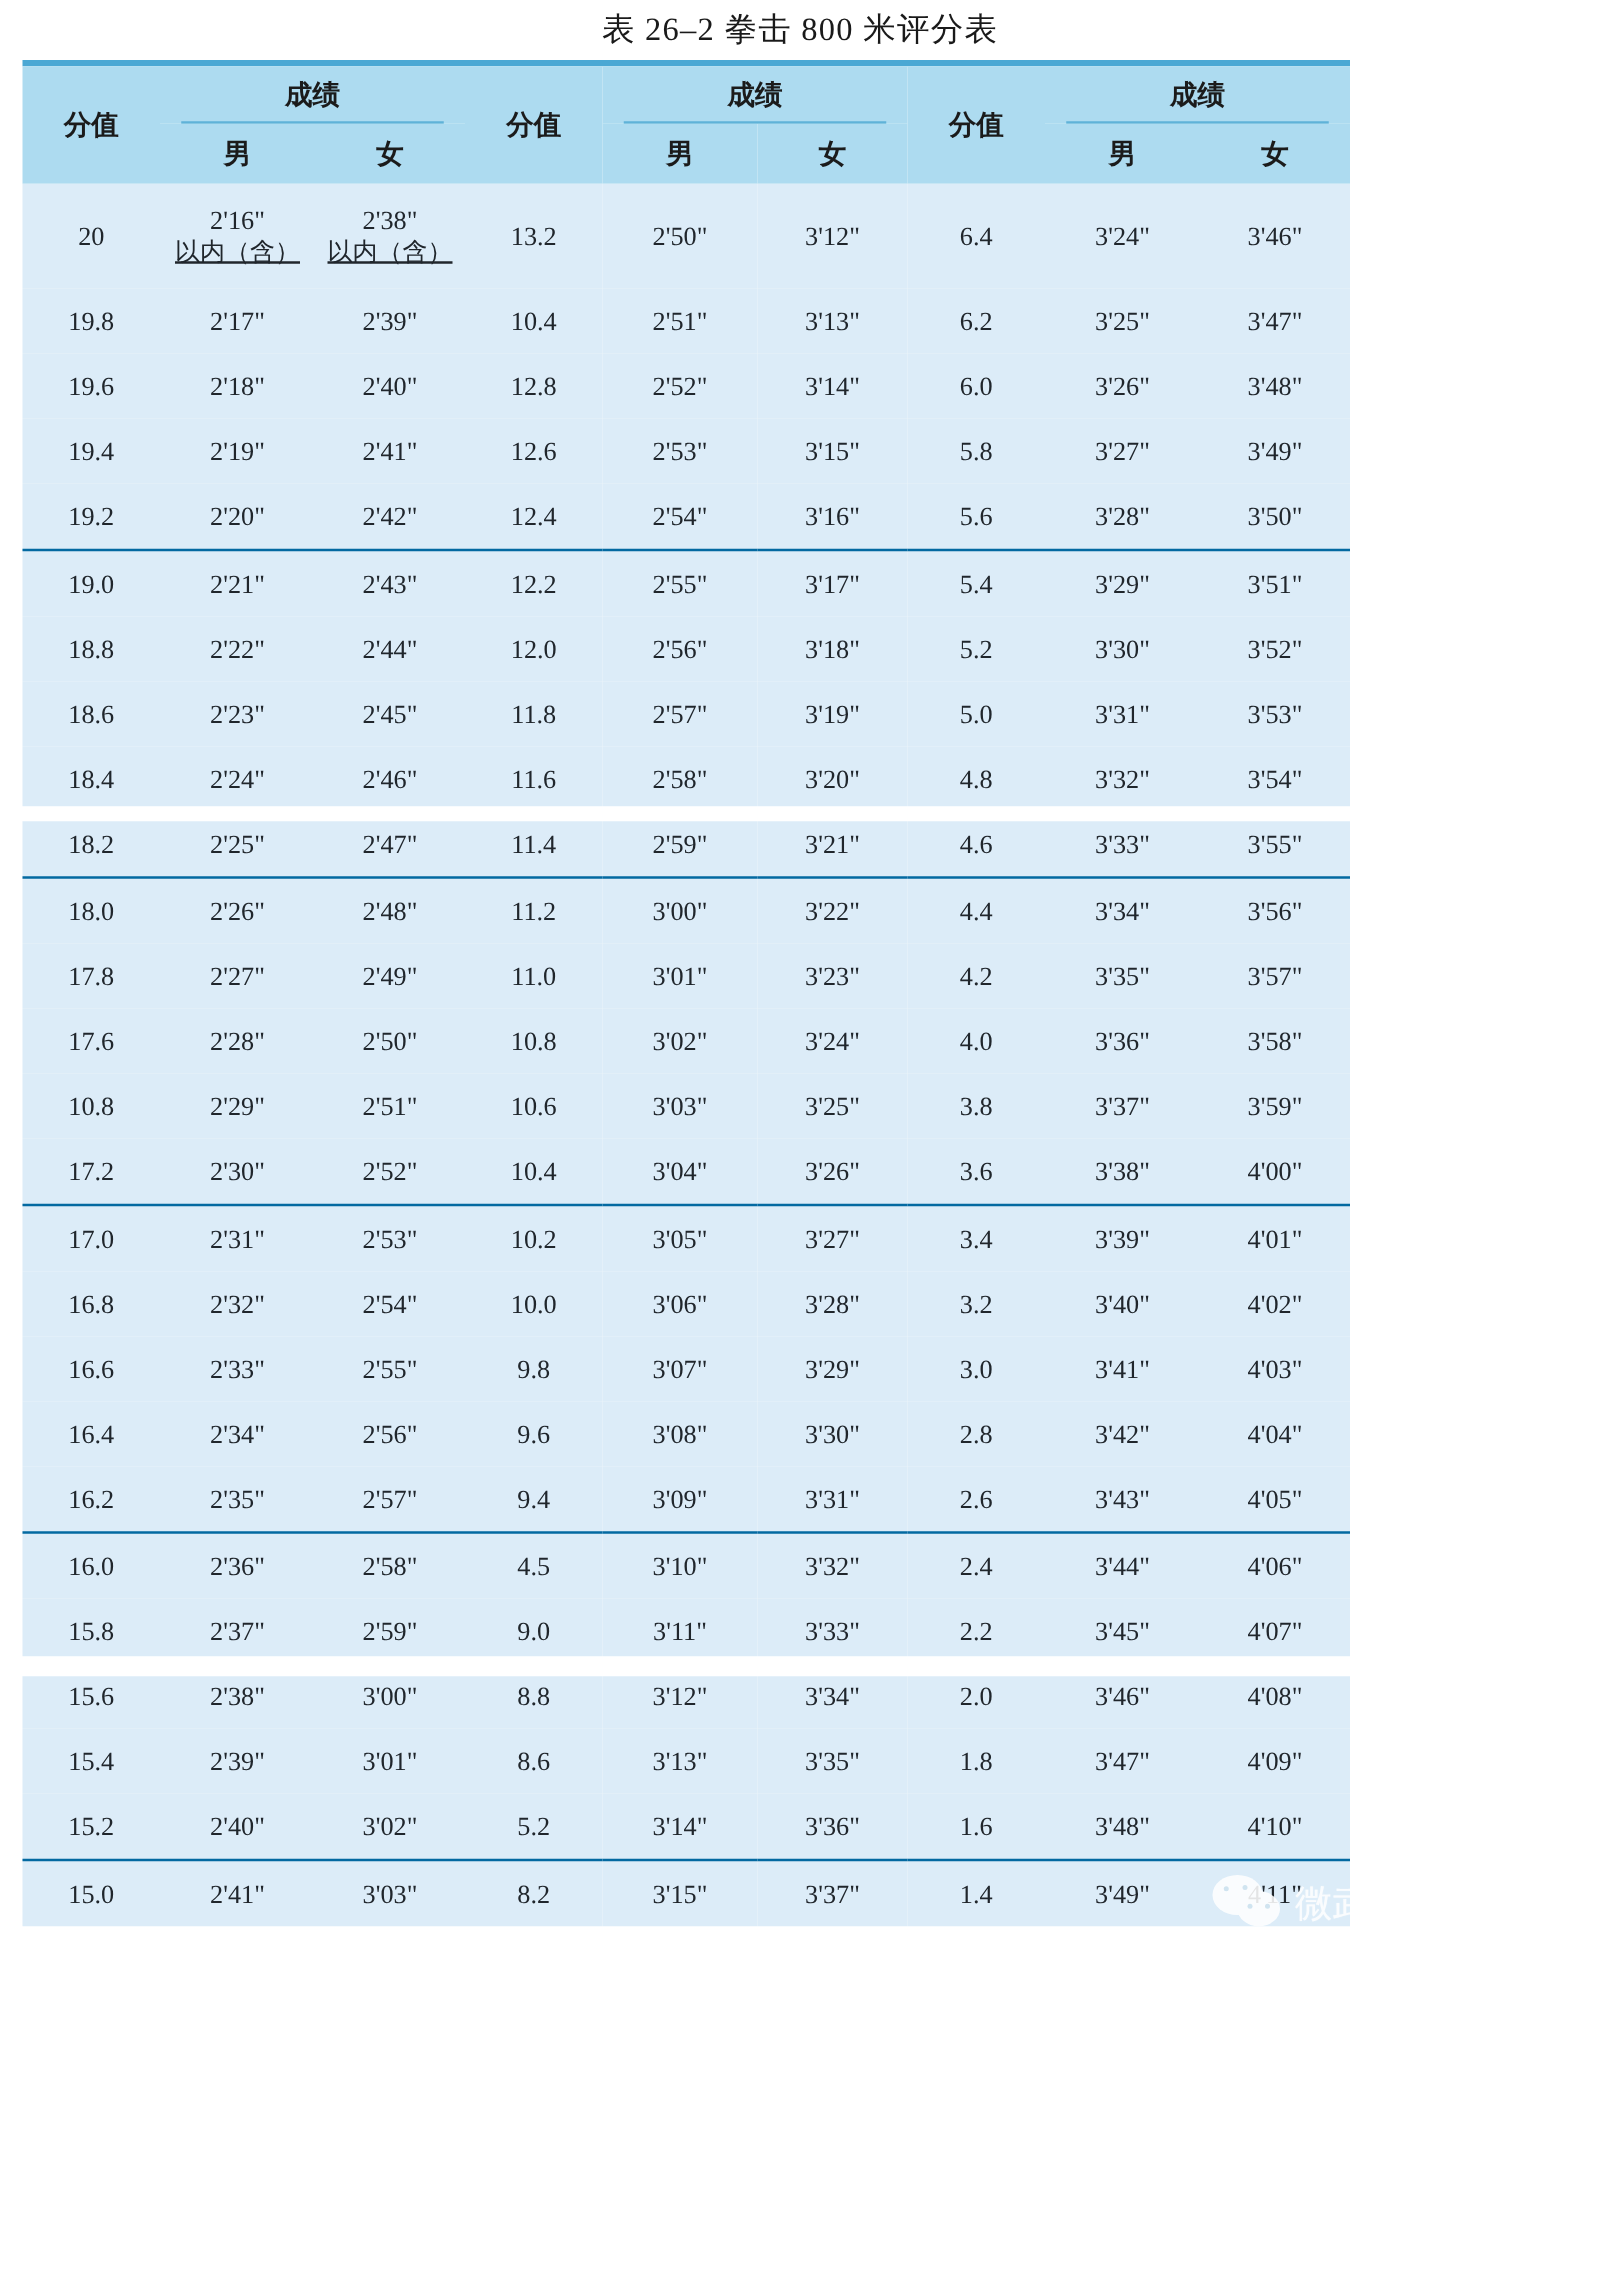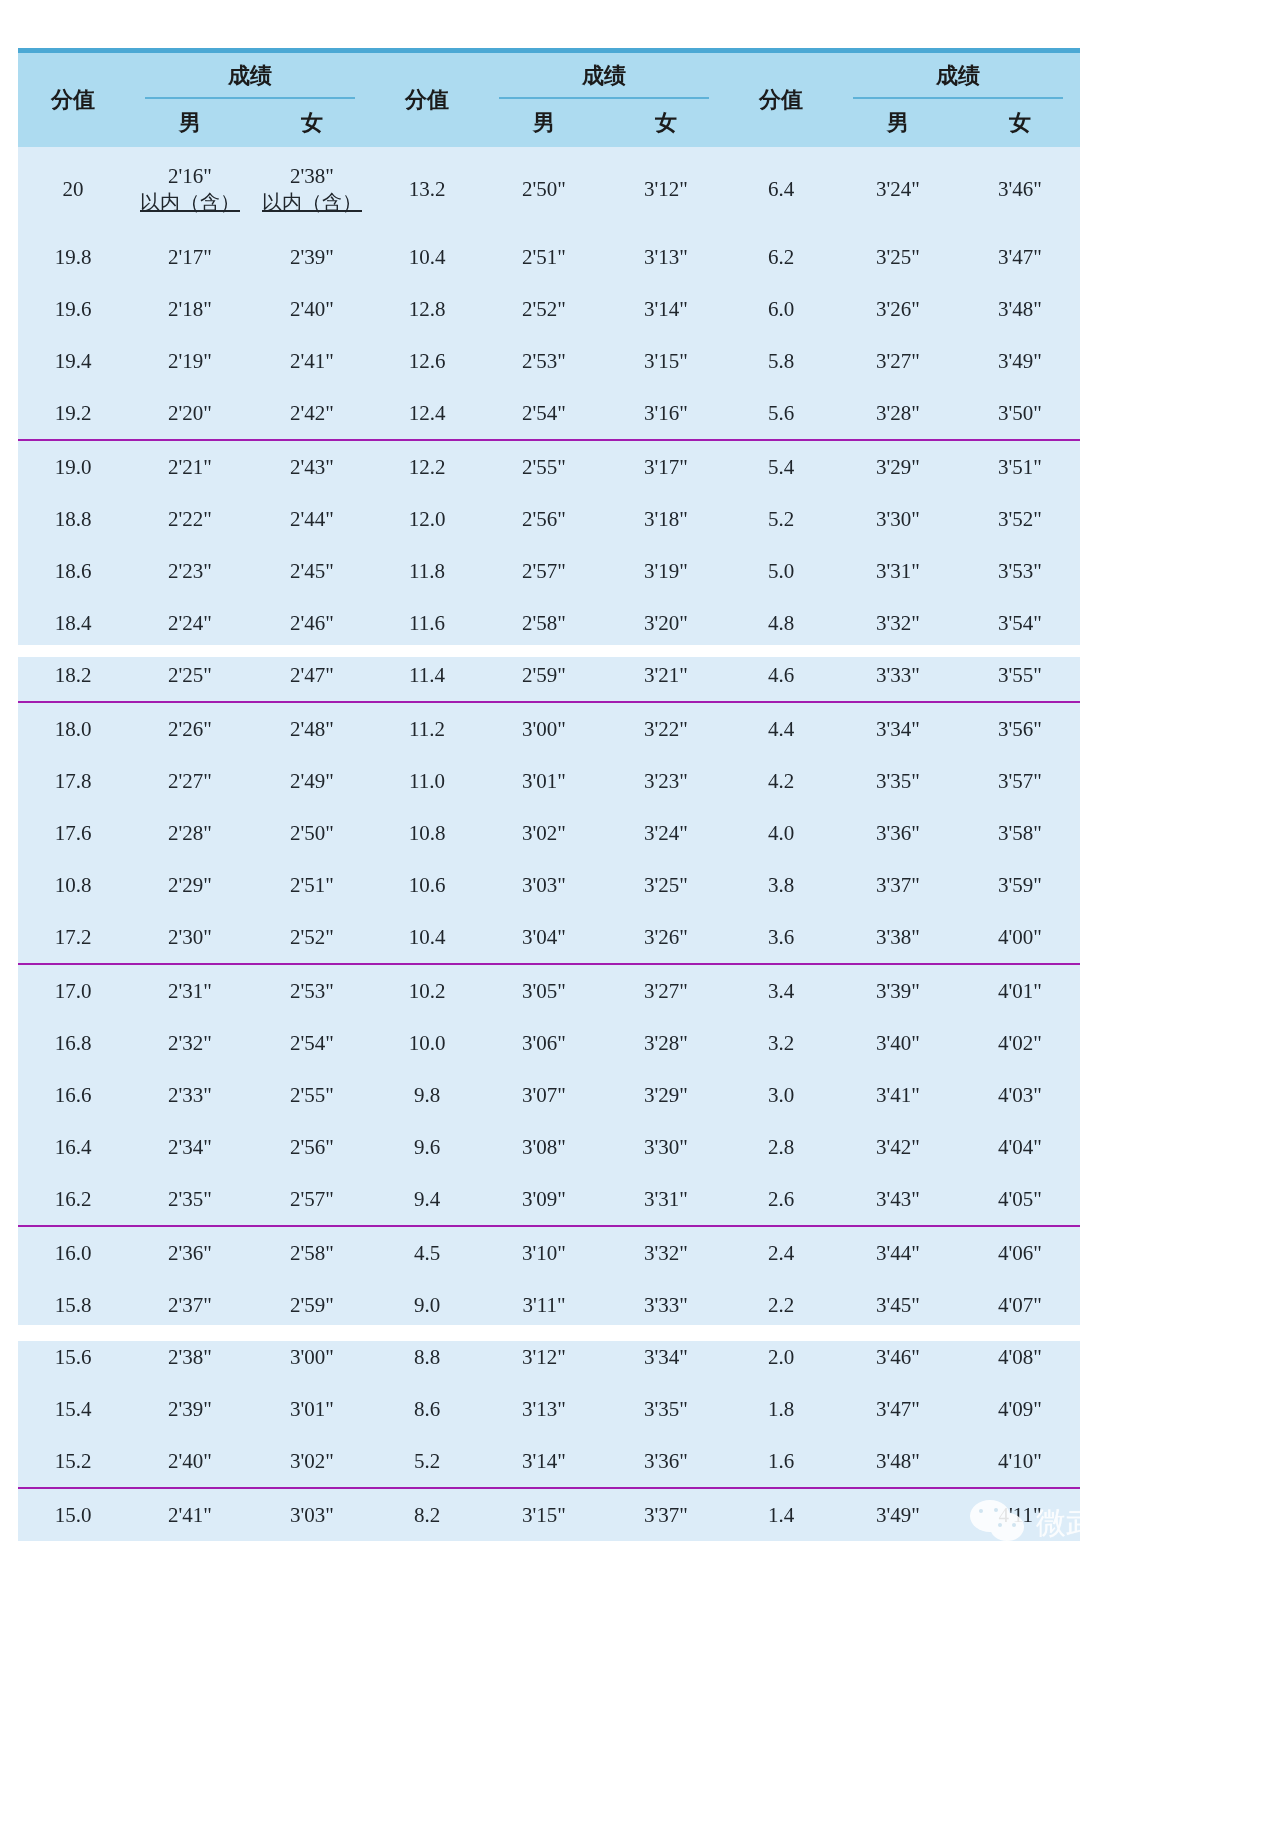--- a/index.html
+++ b/index.html
@@ -117,21 +117,21 @@
   tbody tr.first-row td { height: 84px; }
 
   td .two-line {
     display: block;
     line-height: 1.22;
   }
   td .two-line .ln1 { display: block; }
   td .two-line .ln2 { display: block; font-size: 20px; text-decoration: underline; }
 
   tbody tr.band-sep td {
-    border-top: 2px solid #a21caf;
+    border-top: 2px solid #0369a1;
   }
 
   
   .gap-bar {
     position: absolute;
     left: 0;
     width: 1280px;
     background: #ffffff;
   }
 
@@ -173,20 +173,21 @@
     font-family: "Liberation Serif", "DejaVu Serif", serif;
     white-space: nowrap;
     text-shadow: 0 0 1px rgba(255,255,255,0.6);
   }
 </style>
 </head>
 <body>
 
 <div class="page">
 
+  <div class="table-title">表 26–2  拳击 800 米评分表</div>
 
   <div class="tbl-wrap">
     <div class="hdr-top-rule"></div>
     <table class="score-table">
       <colgroup>
         <col class="c-score">
           <col class="c-male">
           <col class="c-female">
         <col class="c-score">
           <col class="c-male">

